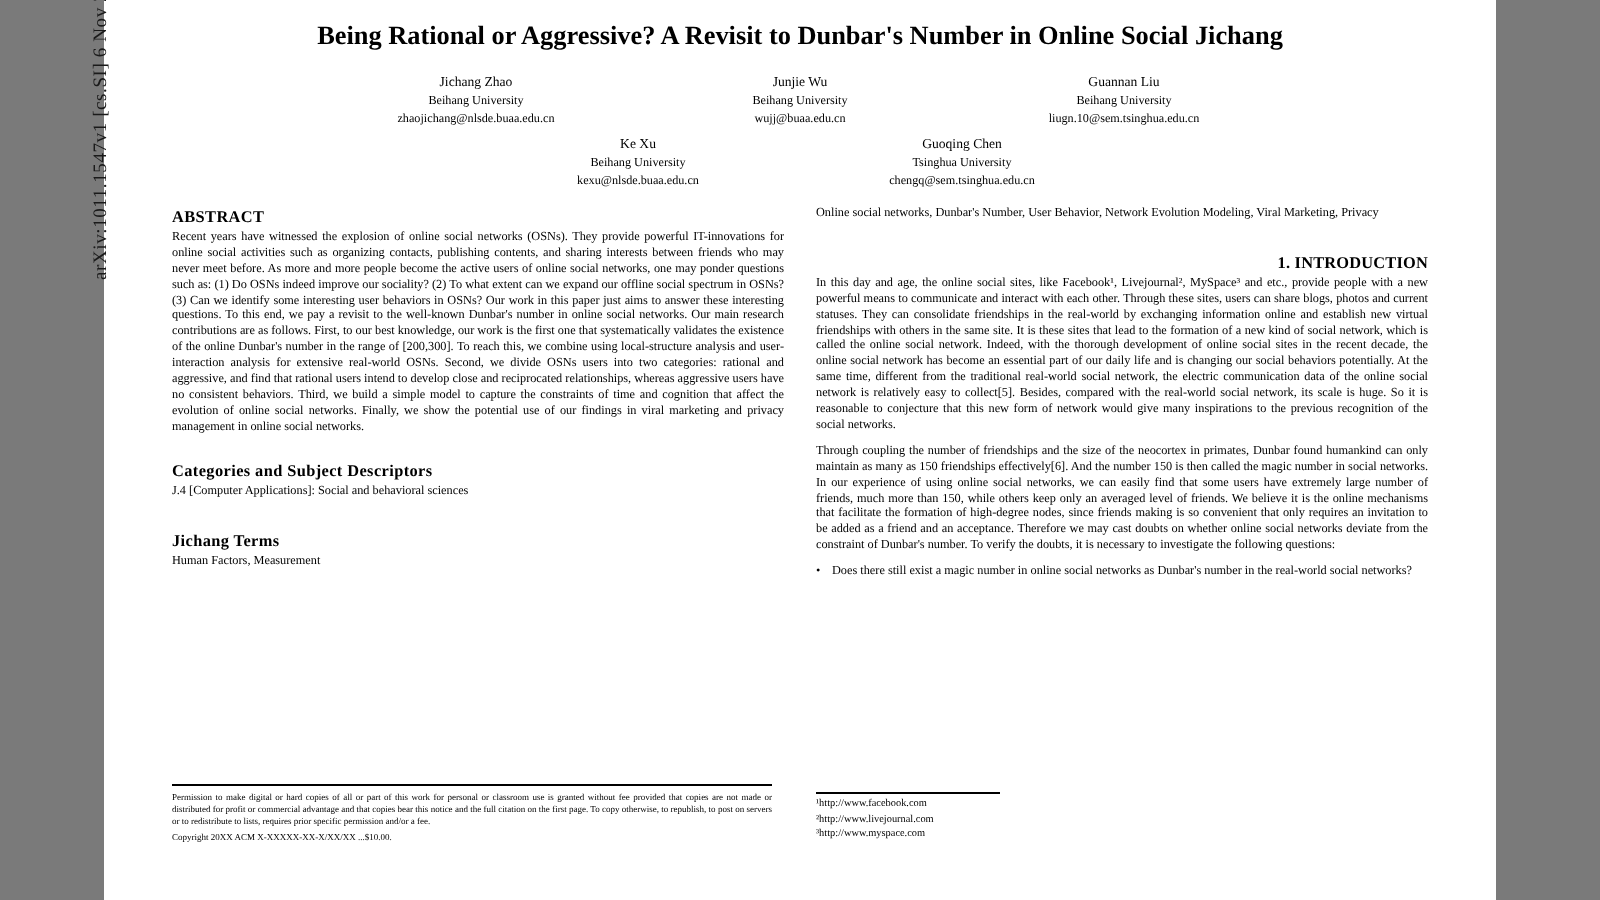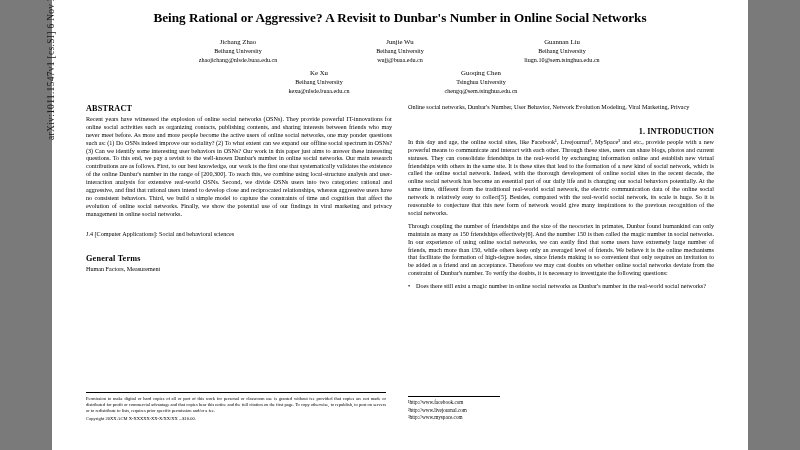--- a/index.html
+++ b/index.html
@@ -138,21 +138,21 @@
     margin-bottom: 2px;
   }
 </style>
 </head>
 <body>
 
 <div class="page">
 
   <div class="arxiv-stamp">arXiv:1011.1547v1  [cs.SI]  6 Nov 2010</div>
 
-  <div class="title">Being Rational or Aggressive? A Revisit to Dunbar's Number in Online Social Networks</div>
+  <div class="title">Being Rational or Aggressive? A Revisit to Dunbar's Number in Online Social Jichang</div>
 
   <div class="authors row1">
     <div class="author">
       <div class="nm">Jichang Zhao</div>
       <div class="aff">Beihang University</div>
       <div class="em">zhaojichang@nlsde.buaa.edu.cn</div>
     </div>
     <div class="author">
       <div class="nm">Junjie Wu</div>
       <div class="aff">Beihang University</div>
@@ -177,23 +177,24 @@
       <div class="em">chengq@sem.tsinghua.edu.cn</div>
     </div>
   </div>
 
   <div class="cols">
 
     <div class="col" style="height:318px">
       <h2 class="sec">ABSTRACT</h2>
       <p class="body">Recent years have witnessed the explosion of online social networks (OSNs). They provide powerful IT-innovations for online social activities such as organizing contacts, publishing contents, and sharing interests between friends who may never meet before. As more and more people become the active users of online social networks, one may ponder questions such as: (1) Do OSNs indeed improve our sociality? (2) To what extent can we expand our offline social spectrum in OSNs? (3) Can we identify some interesting user behaviors in OSNs? Our work in this paper just aims to answer these interesting questions. To this end, we pay a revisit to the well-known Dunbar's number in online social networks. Our main research contributions are as follows. First, to our best knowledge, our work is the first one that systematically validates the existence of the online Dunbar's number in the range of [200,300]. To reach this, we combine using local-structure analysis and user-interaction analysis for extensive real-world OSNs. Second, we divide OSNs users into two categories: rational and aggressive, and find that rational users intend to develop close and reciprocated relationships, whereas aggressive users have no consistent behaviors. Third, we build a simple model to capture the constraints of time and cognition that affect the evolution of online social networks. Finally, we show the potential use of our findings in viral marketing and privacy management in online social networks.</p>
       <div class="gap"></div>
+      <h2 class="sec">Categories and Subject Descriptors</h2>
       <p class="body tight">J.4 [Computer Applications]: Social and behavioral sciences</p>
       <div class="gap"></div>
-      <h2 class="sec">General Terms</h2>
+      <h2 class="sec">Jichang Terms</h2>
       <p class="body">Human Factors, Measurement</p>
 
       <div class="copyright">
         <div>Permission to make digital or hard copies of all or part of this work for personal or classroom use is granted without fee provided that copies are not made or distributed for profit or commercial advantage and that copies bear this notice and the full citation on the first page. To copy otherwise, to republish, to post on servers or to redistribute to lists, requires prior specific permission and/or a fee.</div>
         <div class="cr-last">Copyright 20XX ACM X-XXXXX-XX-X/XX/XX ...$10.00.</div>
       </div>
     </div>
 
     <div class="col" style="height:318px">
       <p class="body tight">Online social networks, Dunbar's Number, User Behavior, Network Evolution Modeling, Viral Marketing, Privacy</p>

